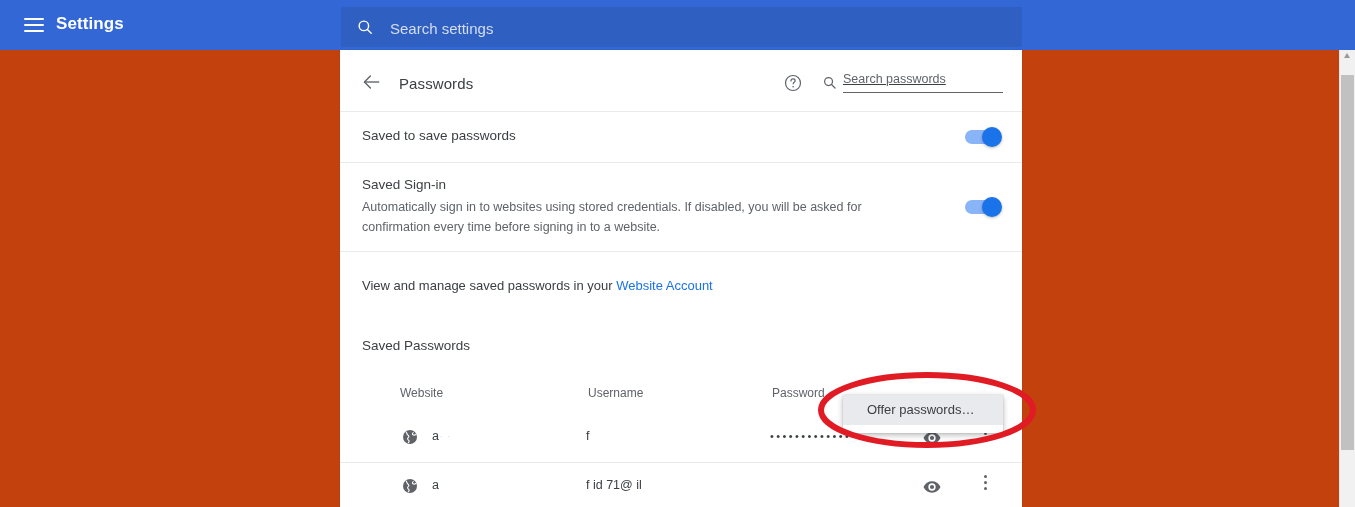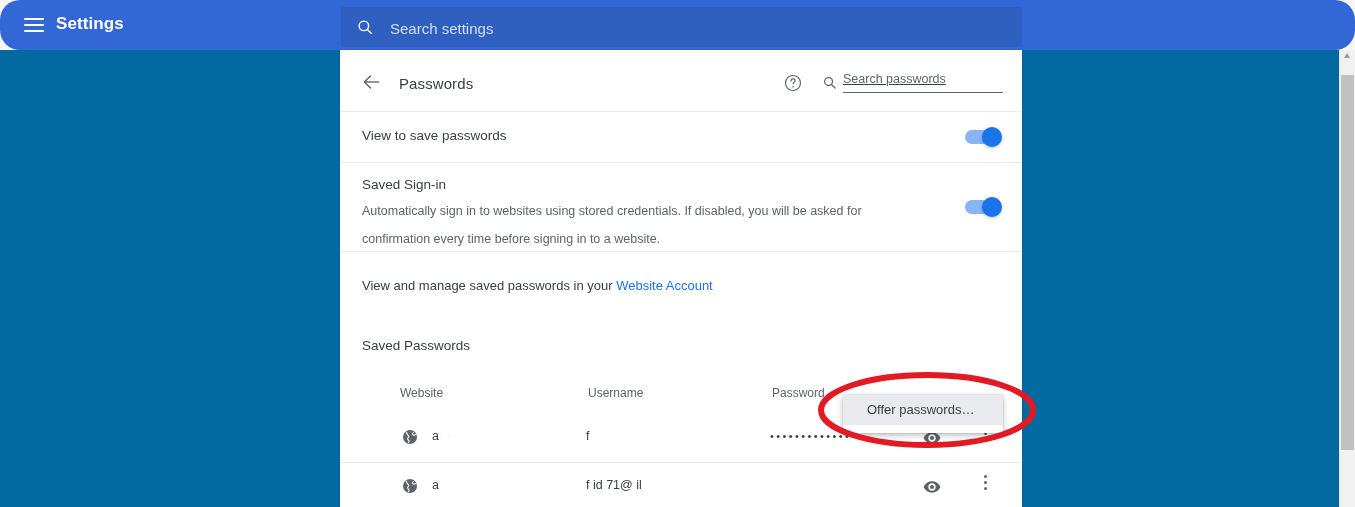--- a/index.html
+++ b/index.html
@@ -17,21 +17,20 @@
 
   
   .appbar {
     position: absolute;
     left: 0; top: 0;
     width: 1355px;
     height: 50px;
     background: #3367d6;
     display: flex;
     align-items: center;
-    border-radius: 20px;
   }
   .hamburger {
     position: absolute;
     left: 24px;
     top: 18px;
     width: 20px;
     height: 14px;
     display: flex;
     flex-direction: column;
     justify-content: space-between;
@@ -87,21 +86,21 @@
     color: #d4deef;
     opacity: 1;
   }
 
   
   .page {
     position: absolute;
     left: 0; top: 50px;
     width: 1340px;
     height: 457px;
-    background: #0369a1;
+    background: #c2410c;
   }
 
   
   .scrollbar {
     position: absolute;
     right: 0;
     top: 50px;
     width: 15px;
     height: 457px;
     background: #f1f1f1;
@@ -210,21 +209,21 @@
     color: #3c4043;
   }
   .row-offer .row-label { top: 16px; }
   .row-auto  .row-label { top: 14px; }
   .row-sub {
     position: absolute;
     left: 22px;
     top: 34px;
     width: 530px;
     font-size: 12.5px;
-    line-height: 28px;
+    line-height: 20px;
     color: #5f6368;
   }
 
   .toggle {
     position: absolute;
     right: 22px;
     width: 35px;
     height: 14px;
     cursor: pointer;
   }
@@ -454,21 +453,21 @@
       </svg>
 
       <svg class="search-pw-icon" viewBox="0 0 24 24">
         <circle cx="10.5" cy="10.5" r="6.3" fill="none" stroke="#5f6368" stroke-width="2"></circle>
         <line x1="15.2" y1="15.2" x2="20.8" y2="20.8" stroke="#5f6368" stroke-width="2" stroke-linecap="round"></line>
       </svg>
       <input class="search-pw-input" type="text" placeholder="Search passwords" style="">
     </div>
 
     <div class="settings-row row-offer">
-      <div class="row-label">View to save passwords</div>
+      <div class="row-label">Saved to save passwords</div>
       <div class="toggle">
         <div class="track"></div>
         <div class="knob"></div>
       </div>
     </div>
 
     <div class="settings-row row-auto">
       <div class="row-label">Saved Sign-in</div>
       <div class="row-sub">Automatically sign in to websites using stored credentials. If disabled, you will be asked for confirmation every time before signing in to a website.</div>
       <div class="toggle">

